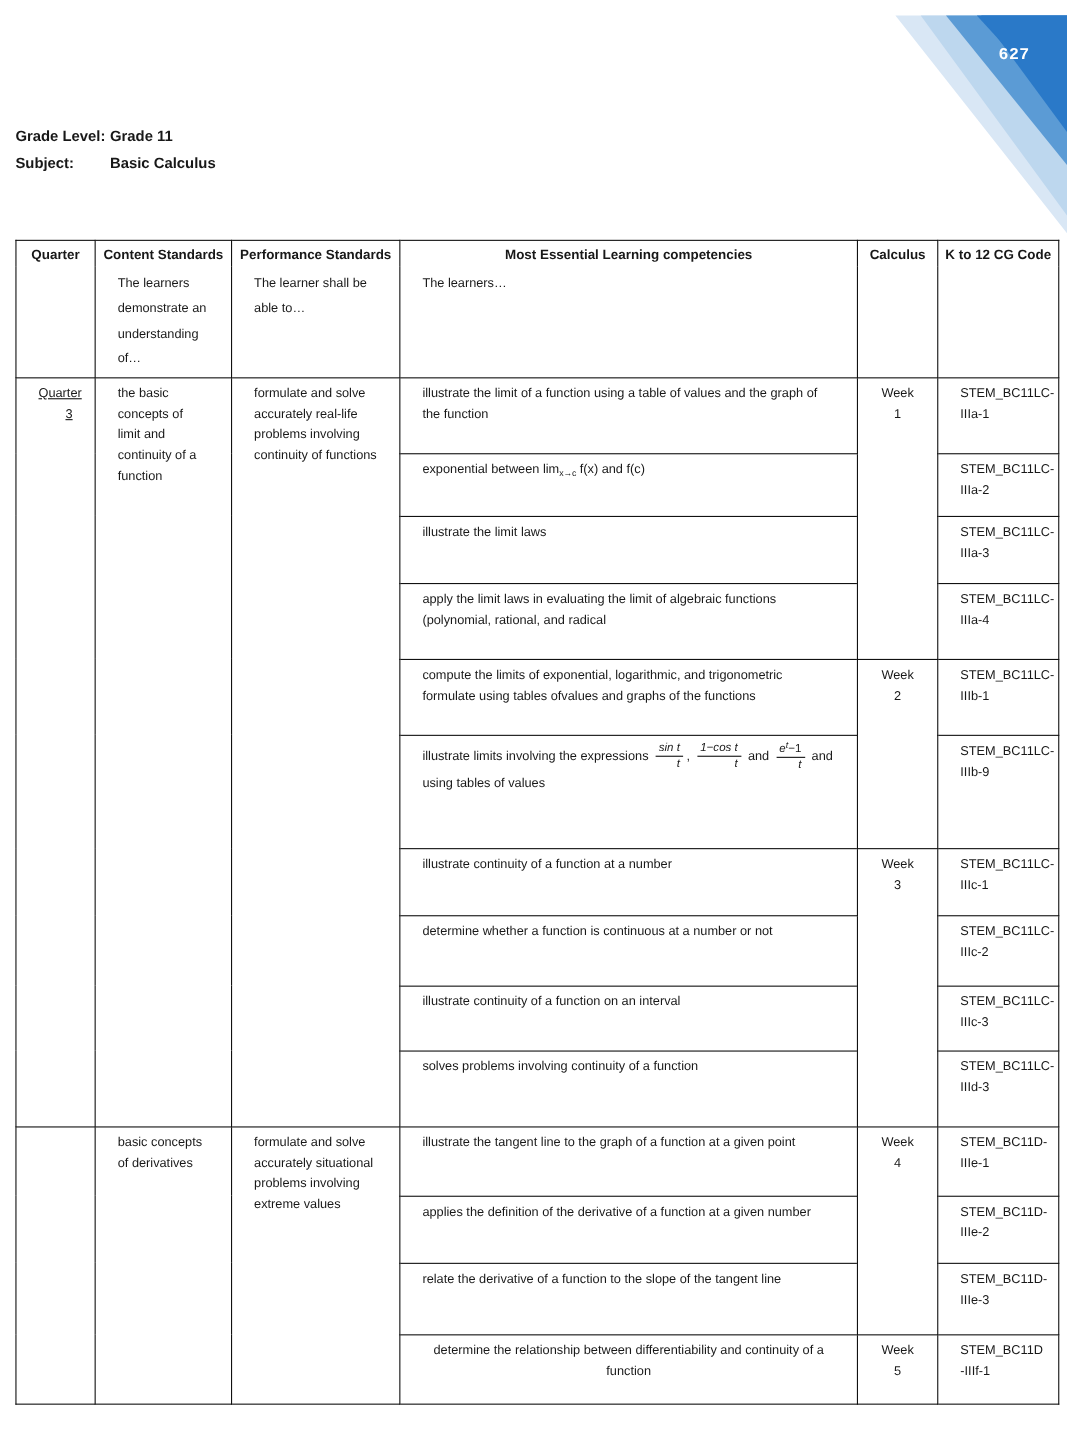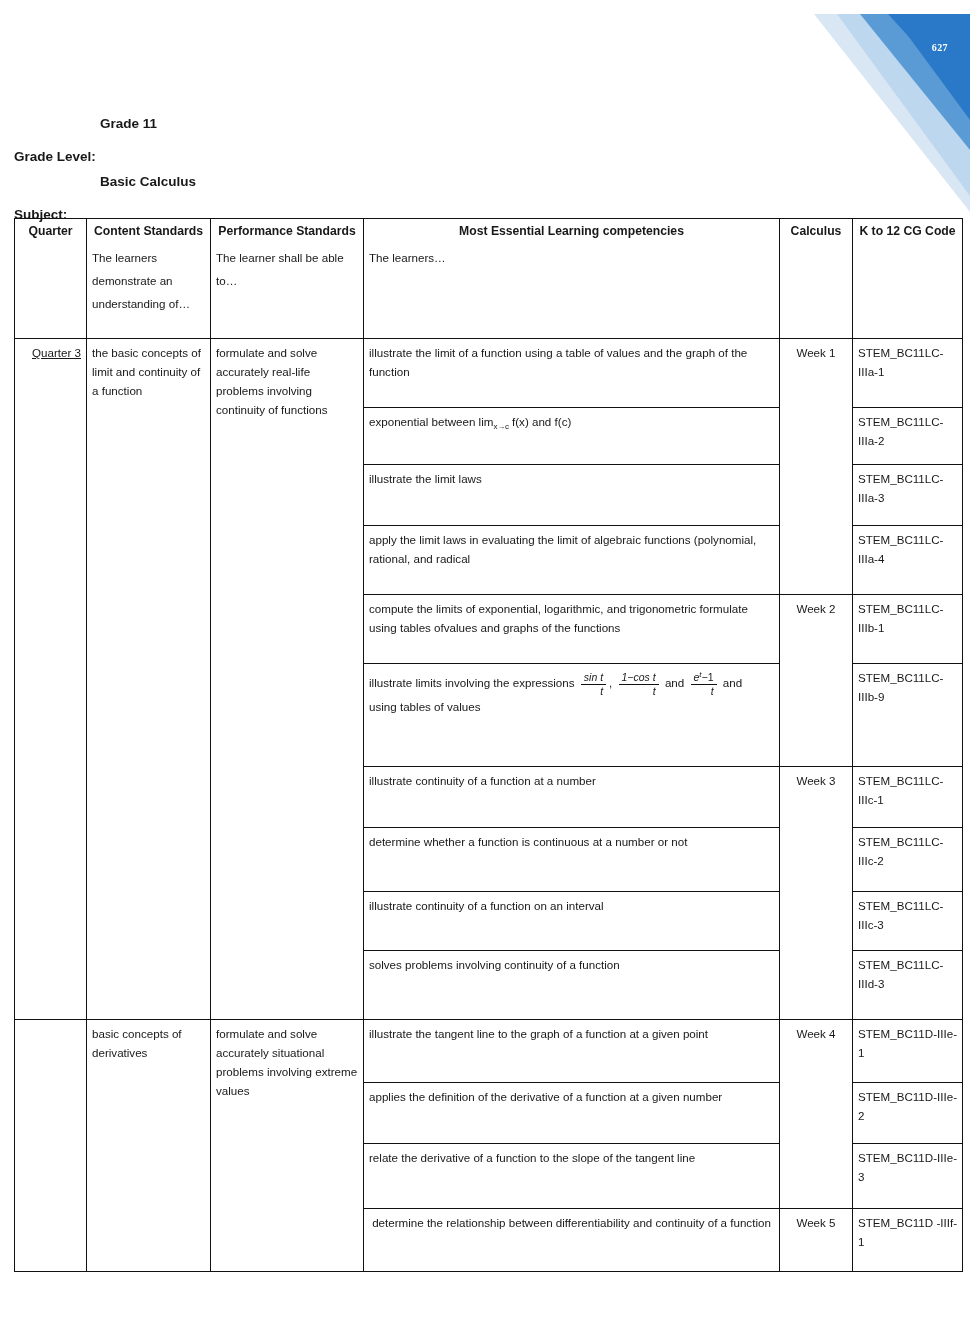--- a/index.html
+++ b/index.html
@@ -21,63 +21,62 @@
     position: absolute;
     top: 0;
     right: 0;
     width: 196px;
     height: 212px;
     pointer-events: none;
   }
   #page-number {
     position: absolute;
     top: 42px;
-    right: 22px;
+    right: 34px;
     color: #ffffff;
-    font-size: 10px;
+    font-size: 15px;
     font-weight: 700;
     letter-spacing: 0.4px;
-    font-family: Liberation Serif, serif;
+    font-family: Liberation Mono, monospace;
   }
 
   
   #doc-meta {
     position: absolute;
     left: 14px;
     top: 112px;
     font-size: 13.5px;
     font-weight: 700;
     line-height: 1.85;
   }
   #doc-meta .meta-row {
     display: flex;
   }
   #doc-meta .meta-label {
     width: 86px;
     flex: 0 0 86px;
-    margin-top: 33px;
   }
   #doc-meta .meta-value {
     white-space: nowrap;
   }
 
   
   #melc-table {
     position: absolute;
     left: 14px;
     top: 218px;
     width: 882px;
     border-collapse: collapse;
     table-layout: fixed;
     font-size: 11.6px;
   }
   #melc-table td,
   #melc-table th {
     border: 1.3px solid #111111;
-    padding: 5px 5px;
+    padding: 5px 20px;
     vertical-align: top;
     font-weight: normal;
     line-height: 1.62;
   }
   #melc-table thead th {
     font-weight: 700;
     text-align: center;
     padding: 4px 5px 3px;
     font-size: 12.2px;
     line-height: 1.35;

